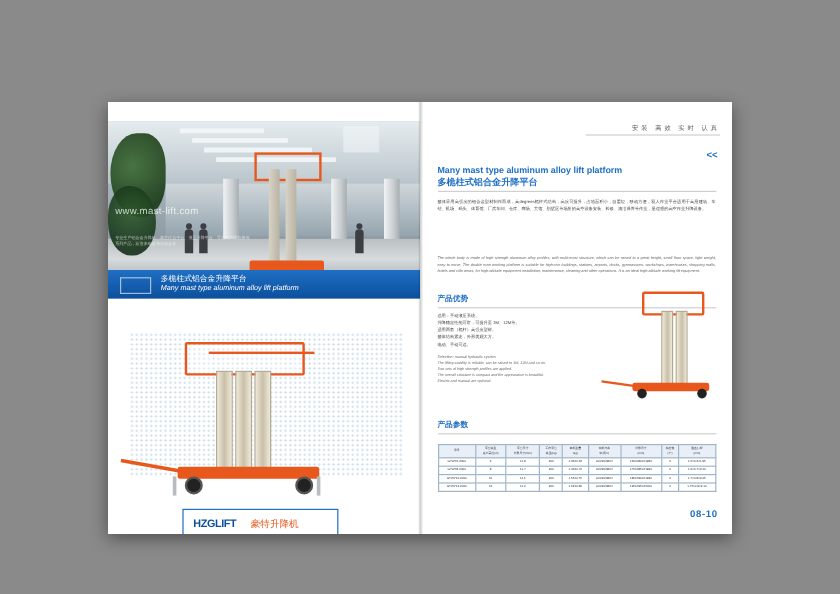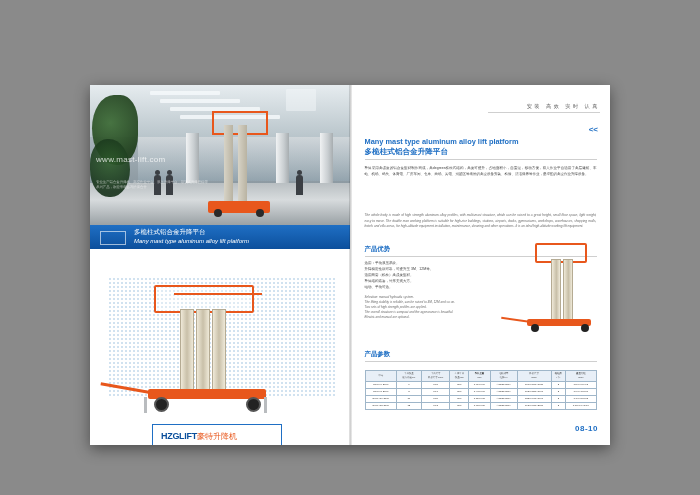--- a/index.html
+++ b/index.html
@@ -19,21 +19,21 @@
   .page-left{width:260px;background:#ffffff;}
   .page-right{width:260px;background:#ffffff;border-left:1px solid #d8d8d8;}
   .gutter{
     position:absolute;left:259px;top:0;width:3px;height:100%;
     background:linear-gradient(to right,rgba(0,0,0,.18),rgba(0,0,0,.03),rgba(0,0,0,.14));
     z-index:30;
   }
 
   
   .photo{
-    position:absolute;left:0;top:0;width:260px;height:140px;
+    position:absolute;left:0;top:16px;width:260px;height:140px;
     background:linear-gradient(180deg,#cfd8dc 0%,#aab6bd 35%,#8d9aa2 70%,#6f7c84 100%);
     overflow:hidden;
   }
   .ceiling{
     position:absolute;left:0;top:0;width:260px;height:52px;
     background:linear-gradient(180deg,#e6ecef,#b9c5cb);
   }
   .ceil-strip{position:absolute;background:#f4f8fa;opacity:.85;border-radius:1px;}
   .plant{
     position:absolute;left:2px;top:10px;width:46px;height:70px;
@@ -100,21 +100,21 @@
   .bl-chassis{position:absolute;left:8px;top:104px;width:118px;height:10px;background:#e8571c;border-radius:2px;}
   .bl-tow{position:absolute;left:-40px;top:106px;width:50px;height:3px;background:#e8571c;transform:rotate(10deg);transform-origin:right center;}
   .bl-wheel{position:absolute;top:112px;width:11px;height:11px;border-radius:50%;background:#222;border:2px solid #555;}
   .bl-out{position:absolute;top:112px;width:3px;height:16px;background:#b9bcbf;}
 
   .brandbox{
     position:absolute;left:62px;top:175px;width:128px;height:22px;
     border:1px solid #1f6fc4;display:flex;align-items:center;
   }
   .brandbox .logo{font-size:9px;font-weight:bold;color:#0b4f9c;padding-left:8px;letter-spacing:-.3px;}
-  .brandbox .cnname{font-size:8px;color:#e8571c;}
+  .brandbox .cnname{font-size:8px;color:#e8571c;margin-left:12px;}
 
   
   .topnav{
     position:absolute;right:10px;top:18px;font-size:5.2px;color:#5a5a5a;
     letter-spacing:2.5px;
   }
   .topnav .line{position:absolute;right:0;top:9px;width:112px;height:1px;background:#cfcfcf;}
   .backarrow{position:absolute;right:12px;top:40px;color:#1f6fc4;font-size:8px;font-weight:bold;}
 
   .title-en{

